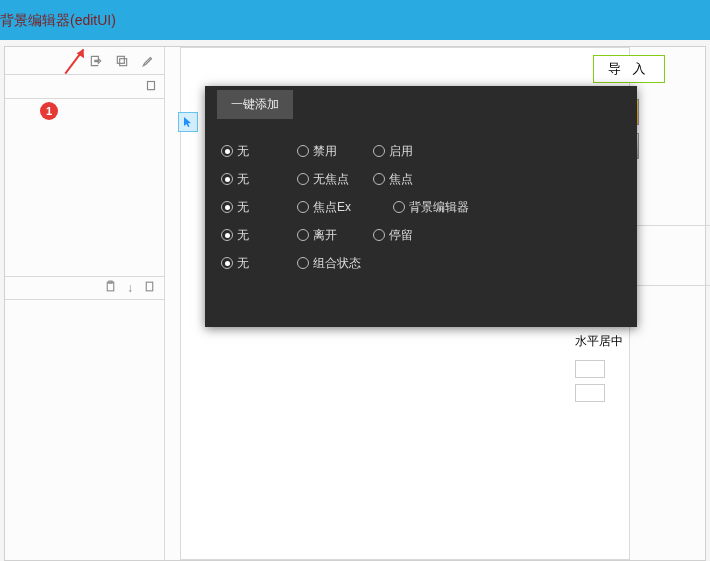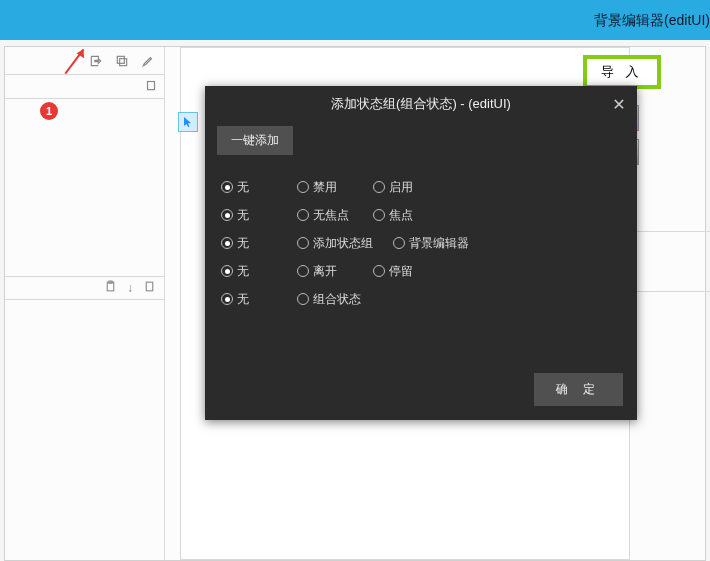--- a/index.html
+++ b/index.html
@@ -1,33 +1,33 @@
 <!DOCTYPE html>
 <html><head>
   <meta charset="utf-8">
   <style>
     * { margin: 0; padding: 0; box-sizing: border-box; font-family: "Microsoft YaHei", Arial, sans-serif; }
     body { width: 710px; height: 561px; overflow: hidden; background: #f5f5f5; position: relative; }
 
-    .title-bar { background: #29abe2; color: #0f172a; height: 40px; line-height: 40px; text-align: right; font-size: 14px; }
+    .title-bar { background: #29abe2; color: #7f1d1d; height: 40px; line-height: 40px; text-align: left; font-size: 14px; }
     .outer-frame { border: 1px solid #d0d0d0; margin: 6px 4px 0; background: #fcfcfc; height: 515px; position: relative; }
 
     .col-left { position: absolute; left: 0; top: 0; width: 160px; height: 100%; border-right: 1px solid #d9d9d9; }
     .main-canvas { position: absolute; left: 175px; top: 0; width: 450px; height: 100%; border: 1px solid #d9d9d9; background: #fff; }
     .right-panel { position: absolute; right: -70px; top: 0; width: 200px; }
 
     .left-toolbar-top { height: 28px; border-bottom: 1px solid #d9d9d9; display: flex; justify-content: flex-end; align-items: center; gap: 10px; padding-right: 8px; }
     .left-toolbar-top .tb-icon { width: 16px; height: 16px; color: #888; display: flex; align-items: center; justify-content: center; }
     .left-toolbar2 { height: 24px; border-bottom: 1px solid #d9d9d9; display: flex; justify-content: flex-end; align-items: center; padding-right: 6px; }
     .left-toolbar-mid { position: absolute; bottom: 260px; left: 0; right: 0; height: 24px; border-top: 1px solid #d9d9d9; border-bottom: 1px solid #d9d9d9; display: flex; align-items: center; justify-content: flex-end; gap: 10px; padding-right: 8px; color: #888; font-size: 12px; }
 
     .cursor-indicator { position: absolute; left: 178px; top: 112px; width: 20px; height: 20px; background: #d4effb; border: 1px solid #68c3f0; display: flex; align-items: center; justify-content: center; color: #1e90ff; }
 
     
-    .r-import { margin: 8px 8px; padding: 4px 14px; border: 4px solid #84cc16; background: #fff; font-size: 13px; letter-spacing: 4px; }
+    .r-import { margin: 8px 18px; padding: 4px 14px; border: 1px solid #84cc16; background: #fff; font-size: 13px; letter-spacing: 4px; }
     .swatch-row { display: flex; gap: 4px; margin: 8px 0; }
     .sw { width: 30px; height: 26px; border: 1px solid #999; }
     .sw.blue { background: #1565c0; }
     .sw.gold { background: linear-gradient(#ffd54f, #ffb300); }
     .sw.grad1 { background: linear-gradient(#555, #ddd); }
     .sw.grad2 { background: linear-gradient(#eee, #aaa); }
     .sw.red { background: #ff1a1a; border: 2px solid #ff0033; width: 44px; height: 44px; margin: 4px 0 14px; }
     .r-sep { border-top: 1px solid #d9d9d9; margin: 8px 0; }
     .r-label { font-size: 12px; padding: 4px 0; }
     .r-input-row { display: flex; gap: 4px; margin-top: 6px; }
@@ -146,24 +146,20 @@
 <svg class="anno-arrow" width="38" height="20">
   <line x1="2" y1="16" x2="30" y2="4" stroke="#e53935" stroke-width="2"></line>
   <polygon points="30,4 22,4 26,12" fill="#e53935"></polygon>
 </svg>
 <div class="anno-num" style="left:40px; top:102px;">1</div>
 <div class="anno-num" style="left:384px; top:129px;">2</div>
 <div class="anno-num" style="left:452px; top:205px;">3</div>
 <div class="red-box rb1"></div>
 
 <div class="modal">
-  <div class="modal-title">
-    <span>添加状态组(组合状态) - (editUI)</span>
-    <div class="modal-close">✕</div>
-  </div>
   <div class="tab-row">
     <div class="tab">一键添加</div>
   </div>
   <div class="radio-grid">
     <div class="r-row">
       <label class="radio">
           <span class="rb checked"></span>
           <span>无</span>
         </label>
       <label class="radio">
@@ -189,21 +185,21 @@
           <span>焦点</span>
         </label>
     </div>
     <div class="r-row">
       <label class="radio">
           <span class="rb checked"></span>
           <span>无</span>
         </label>
       <label class="radio wide">
           <span class="rb"></span>
-          <span>添加状态组</span>
+          <span>焦点Ex</span>
         </label>
       <label class="radio">
           <span class="rb"></span>
           <span>背景编辑器</span>
         </label>
     </div>
     <div class="r-row">
       <label class="radio">
           <span class="rb checked"></span>
           <span>无</span>
@@ -221,16 +217,13 @@
       <label class="radio">
           <span class="rb checked"></span>
           <span>无</span>
         </label>
       <label class="radio wide">
           <span class="rb"></span>
           <span>组合状态</span>
         </label>
     </div>
   </div>
-  <div class="modal-footer">
-    <button class="btn-ok">确 定</button>
-  </div>
 </div>
 
 </body></html>

